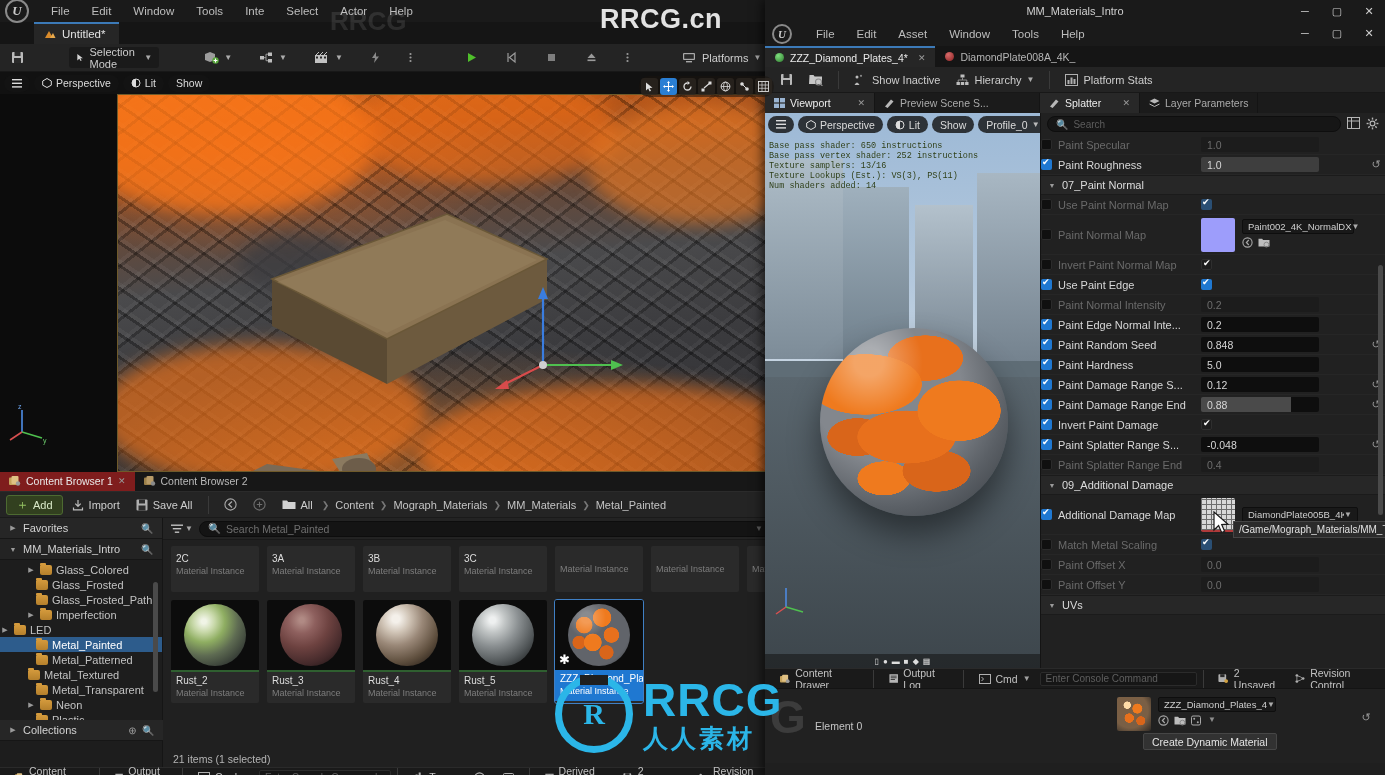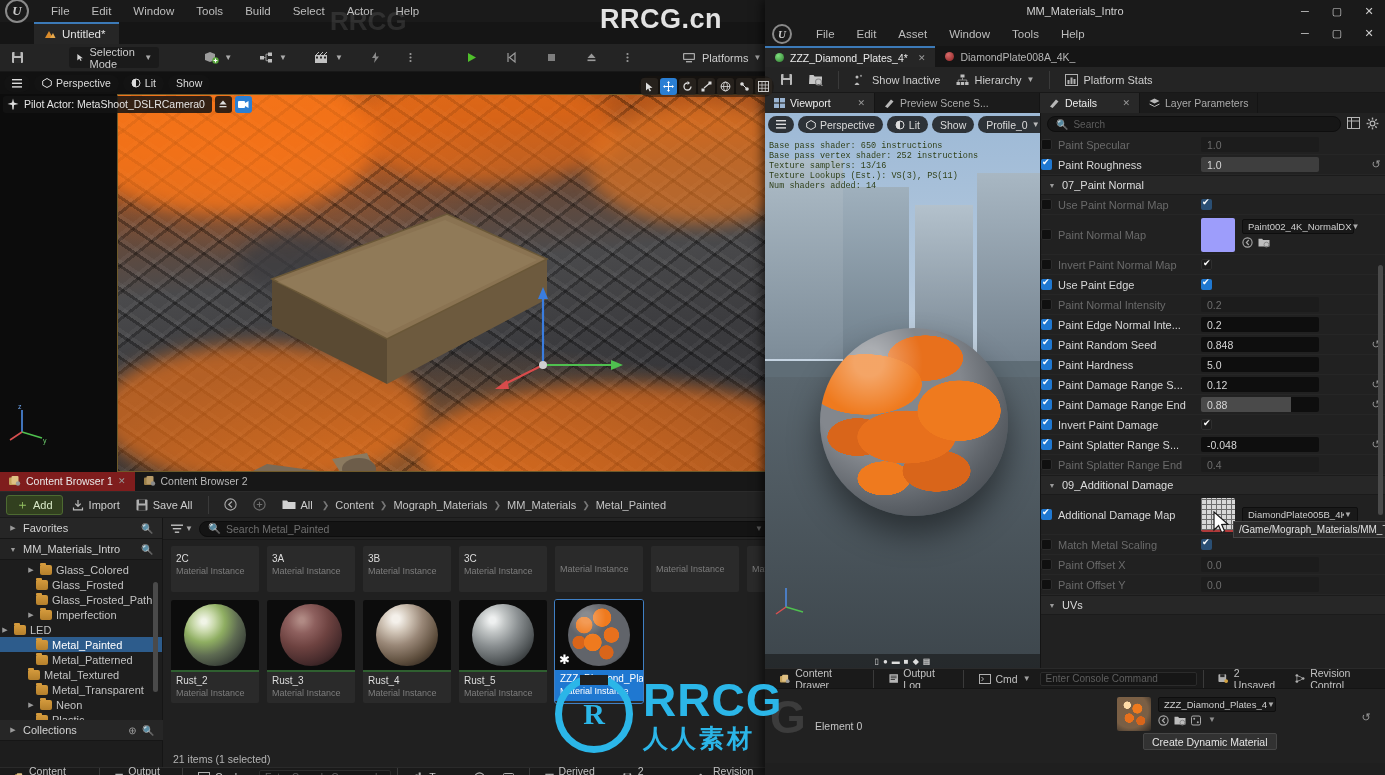--- a/index.html
+++ b/index.html
@@ -182,21 +182,21 @@
 
     <div class="titlebar">
       <div class="ue-logo">
           <div class="ue-circle">U</div>
         </div>
       <div class="menubar">
         <div class="mi">File</div>
         <div class="mi">Edit</div>
         <div class="mi">Window</div>
         <div class="mi">Tools</div>
-        <div class="mi">Build</div>
+        <div class="mi">Inte</div>
         <div class="mi">Select</div>
         <div class="mi">Actor</div>
         <div class="mi">Help</div>
       </div>
     </div>
 
     <div class="tabrow">
       <div class="doc-tab">
         <span class="tab-ico">
           <svg width="12" height="11" viewBox="0 0 12 11">
@@ -390,40 +390,20 @@
               <circle cx="5" cy="5" r="4" fill="none" stroke="#ddd" stroke-width="1"></circle>
               <path d="M5 1 A4 4 0 0 0 5 9 Z" fill="#ddd"></path>
             </svg>
           <span>Lit</span>
         </div>
         <div class="pill">
           <span>Show</span>
         </div>
       </div>
 
-      <div class="vp-toolbar2">
-        <div class="pilot">
-          <svg width="12" height="12" viewBox="0 0 12 12">
-              <path d="M6 0.5 L7 4.5 L11.5 6 L7 7 L6.6 11.5 L5.4 11.5 L5 7 L0.5 6 L5 4.5 Z" fill="#dcdcdc"></path>
-            </svg>
-          <span>Pilot Actor: MetaShoot_DSLRCamera0</span>
-        </div>
-        <div class="mini-btn">
-          <svg width="10" height="10" viewBox="0 0 10 10">
-              <path d="M1.5 5.5 L5 1.5 L8.5 5.5 Z" fill="#ddd"></path>
-              <rect x="1.5" y="7" width="7" height="1.3" fill="#ddd"></rect>
-            </svg>
-        </div>
-        <div class="mini-btn mini-blue">
-          <svg width="11" height="9" viewBox="0 0 11 9">
-              <rect x="0" y="1" width="7" height="7" rx="1" fill="#fff"></rect>
-              <path d="M7 3 L10.5 1 L10.5 8 L7 6 Z" fill="#fff"></path>
-            </svg>
-        </div>
-      </div>
 
       <div class="vp-right-tools">
         <div class="vtool">
           <svg width="9" height="10" viewBox="0 0 9 10">
               <path d="M1 0.5 L1 8.5 L3.2 6.5 L4.7 9.5 L6 8.8 L4.5 6 L7.5 5.8 Z" fill="#ddd"></path>
             </svg>
         </div>
         <div class="vtool on">
           <svg width="11" height="11" viewBox="0 0 11 11">
               <path d="M5.5 0 L7 2 L6 2 L6 5 L9 5 L9 4 L11 5.5 L9 7 L9 6 L6 6 L6 9 L7 9 L5.5 11 L4 9 L5 9 L5 6 L2 6 L2 7 L0 5.5 L2 4 L2 5 L5 5 L5 2 L4 2 Z" fill="#fff"></path>
@@ -917,21 +897,21 @@
       <div class="ptab" style="width:165px;">
         <svg width="11" height="10" viewBox="0 0 11 10">
             <path d="M1 8.5 L7 1.5 L9.5 3.6 L3.6 10 Z" fill="#b8b8b8"></path>
           </svg>
         <span>Preview Scene S...</span>
       </div>
       <div class="ptab active" style="width:100px;">
         <svg width="11" height="10" viewBox="0 0 11 10">
             <path d="M1 8.5 L7 1.5 L9.5 3.6 L3.6 10 Z" fill="#b8b8b8"></path>
           </svg>
-        <span>Details</span>
+        <span>Splatter</span>
         <span style="margin-left:auto;font-size:9px;color:#999;">✕</span>
       </div>
       <div class="ptab">
         <svg width="11" height="10" viewBox="0 0 11 10">
             <path d="M5.5 0.5 L10.5 3 L5.5 5.5 L0.5 3 Z" fill="#b8b8b8"></path>
             <path d="M0.5 6 L5.5 8.5 L10.5 6" fill="none" stroke="#b8b8b8" stroke-width="1"></path>
           </svg>
         <span>Layer Parameters</span>
       </div>
     </div>

